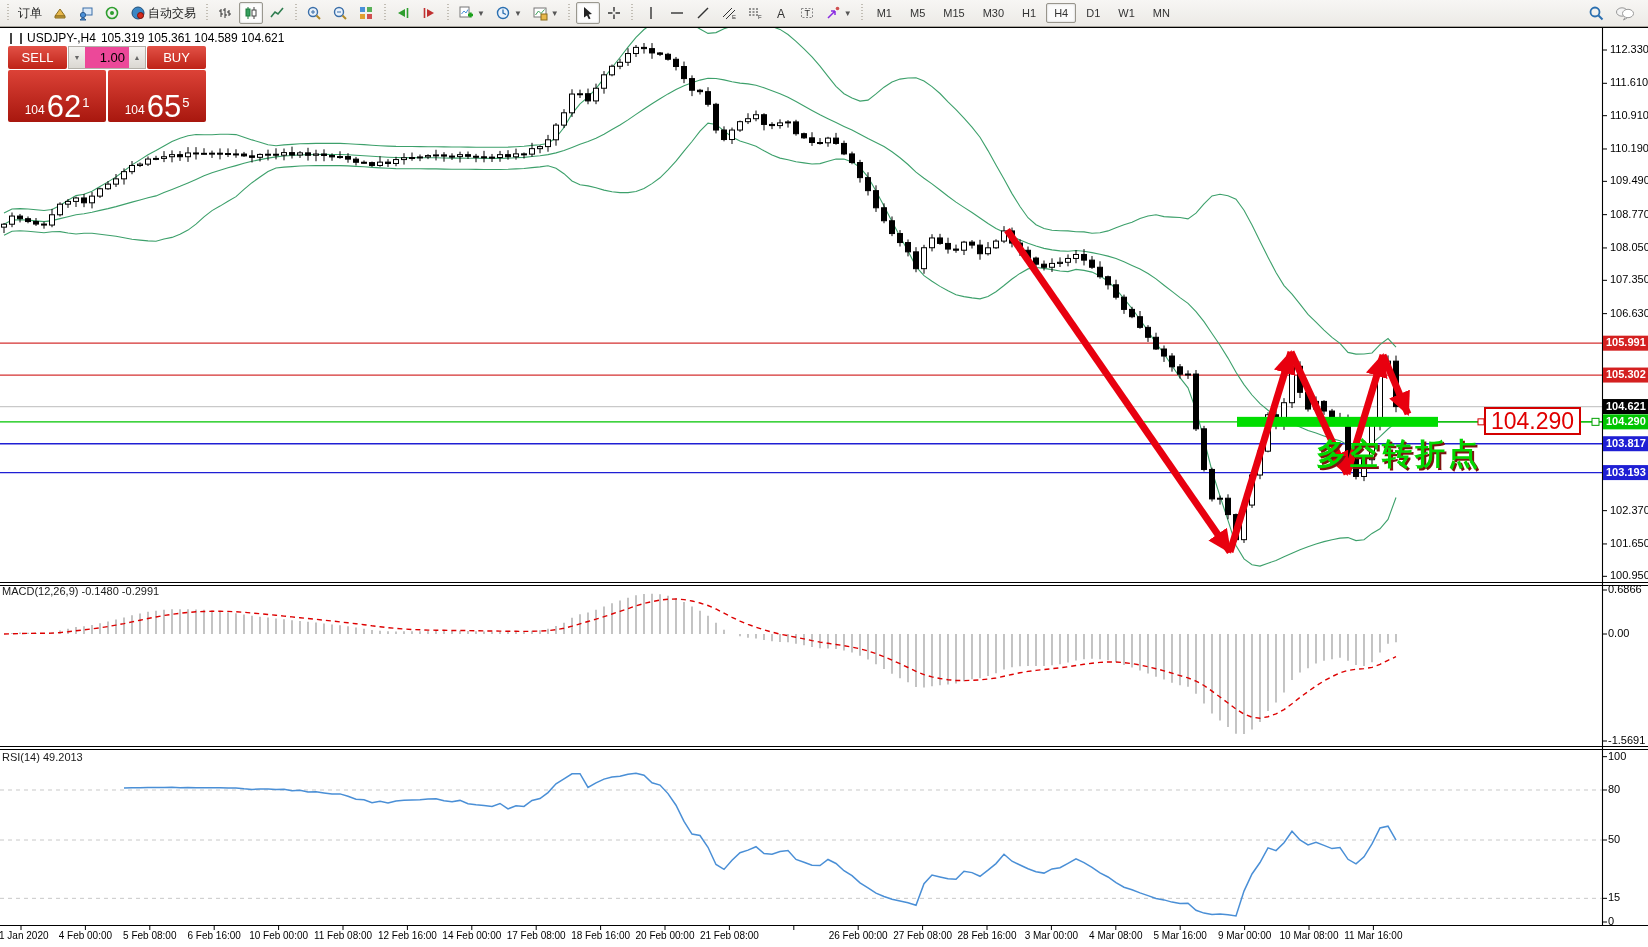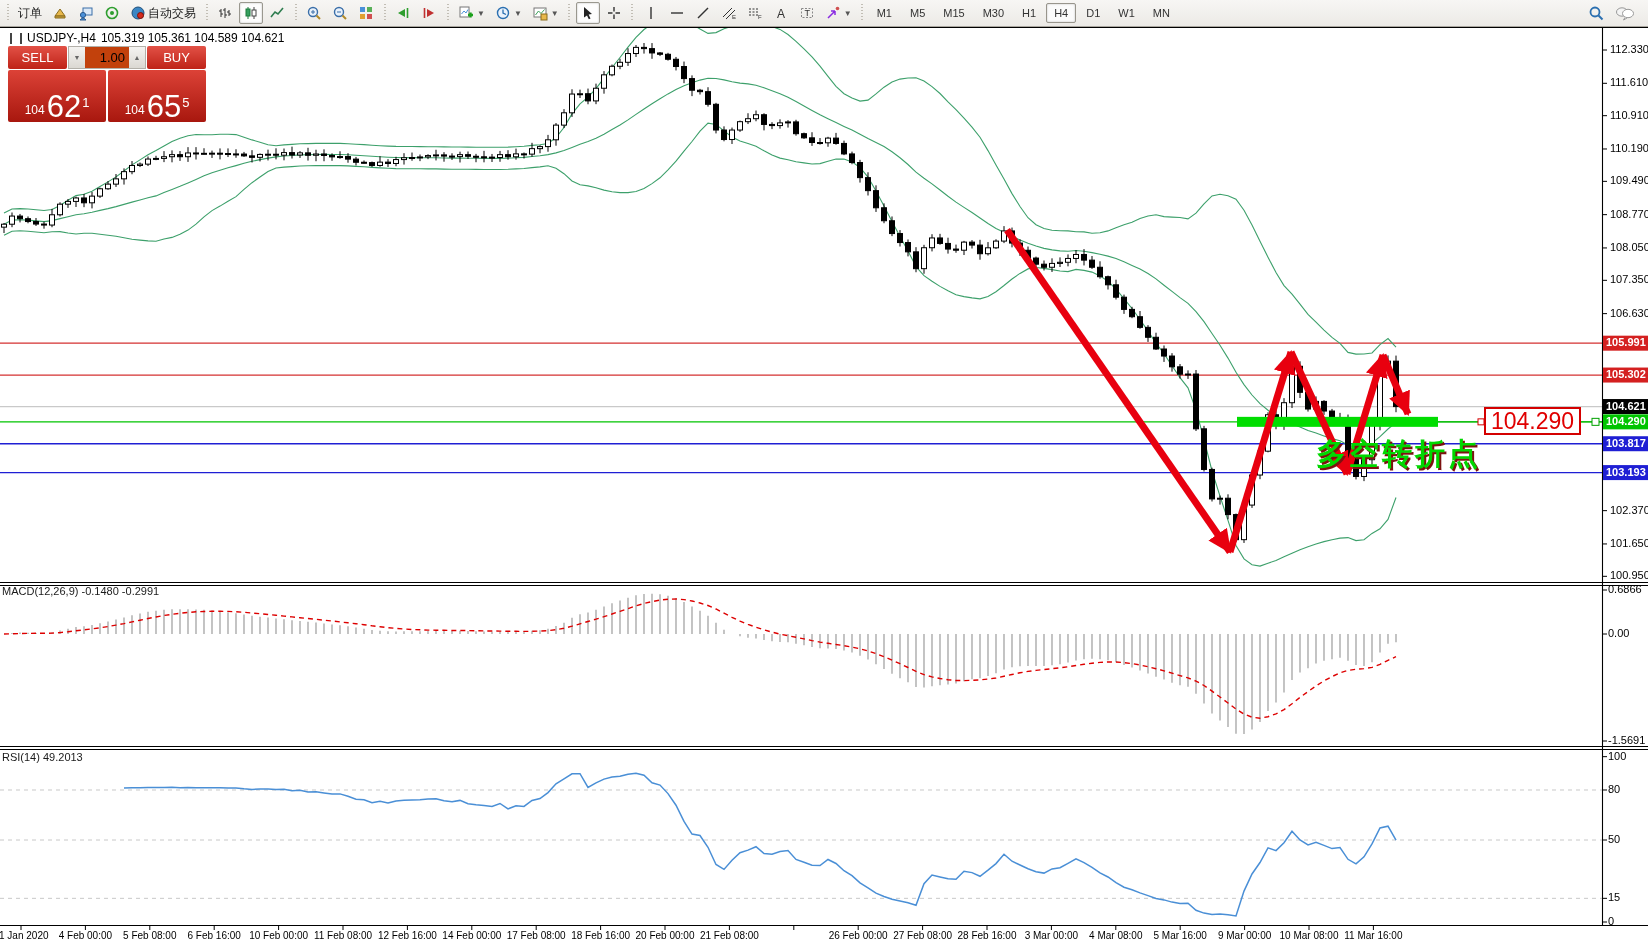--- a/index.html
+++ b/index.html
@@ -23,21 +23,21 @@
   
   #stage{position:absolute;left:0;top:0;width:1648px;height:947px;}
   #chart-svg{position:absolute;left:0;top:0;z-index:1;}
   .ohlc-title{position:absolute;left:10px;top:31px;font-size:12px;color:#000;z-index:3;display:flex;align-items:center;gap:5px;}
   .sym-glyph{display:inline-block;width:8px;height:11px;border-left:2px solid #444;border-right:2px solid #444;}
   
   .trade-panel{position:absolute;left:8px;top:46px;width:198px;z-index:4;font-family:"Liberation Sans",sans-serif;}
   .tp-top{display:flex;height:23px;margin-bottom:1px;}
   .tp-sell,.tp-buy{width:59px;background:linear-gradient(#e25146,#bf2318);color:#fff;font-size:13px;
        display:flex;align-items:center;justify-content:center;border-radius:2px;}
-  .tp-vol{flex:1;margin:0 1px;background:#c2410c;border:1px solid #b3b0a9;display:flex;align-items:stretch;}
+  .tp-vol{flex:1;margin:0 1px;background:#ec4899;border:1px solid #b3b0a9;display:flex;align-items:stretch;}
   .tp-spin{width:16px;background:linear-gradient(#f4f3f1,#dbd8d2);color:#666;font-size:7px;
        display:flex;align-items:center;justify-content:center;}
   .tp-vol-val{flex:1;font-size:13px;color:#000;display:flex;align-items:center;justify-content:flex-end;padding-right:4px;}
   .tp-prices{display:flex;gap:2px;height:52px;}
   .tp-price{flex:1;background:linear-gradient(#dc4237,#a8170e);color:#fff;display:flex;align-items:flex-end;
        justify-content:center;padding-bottom:3px;border-radius:2px;}
   .tp-pfx{font-size:12px;margin-right:2px;line-height:1.4;}
   .tp-big{font-size:31px;line-height:0.82;font-weight:400;}
   .tp-sup{font-size:13px;line-height:1;margin-left:1px;transform:translateY(-10px);}
   

